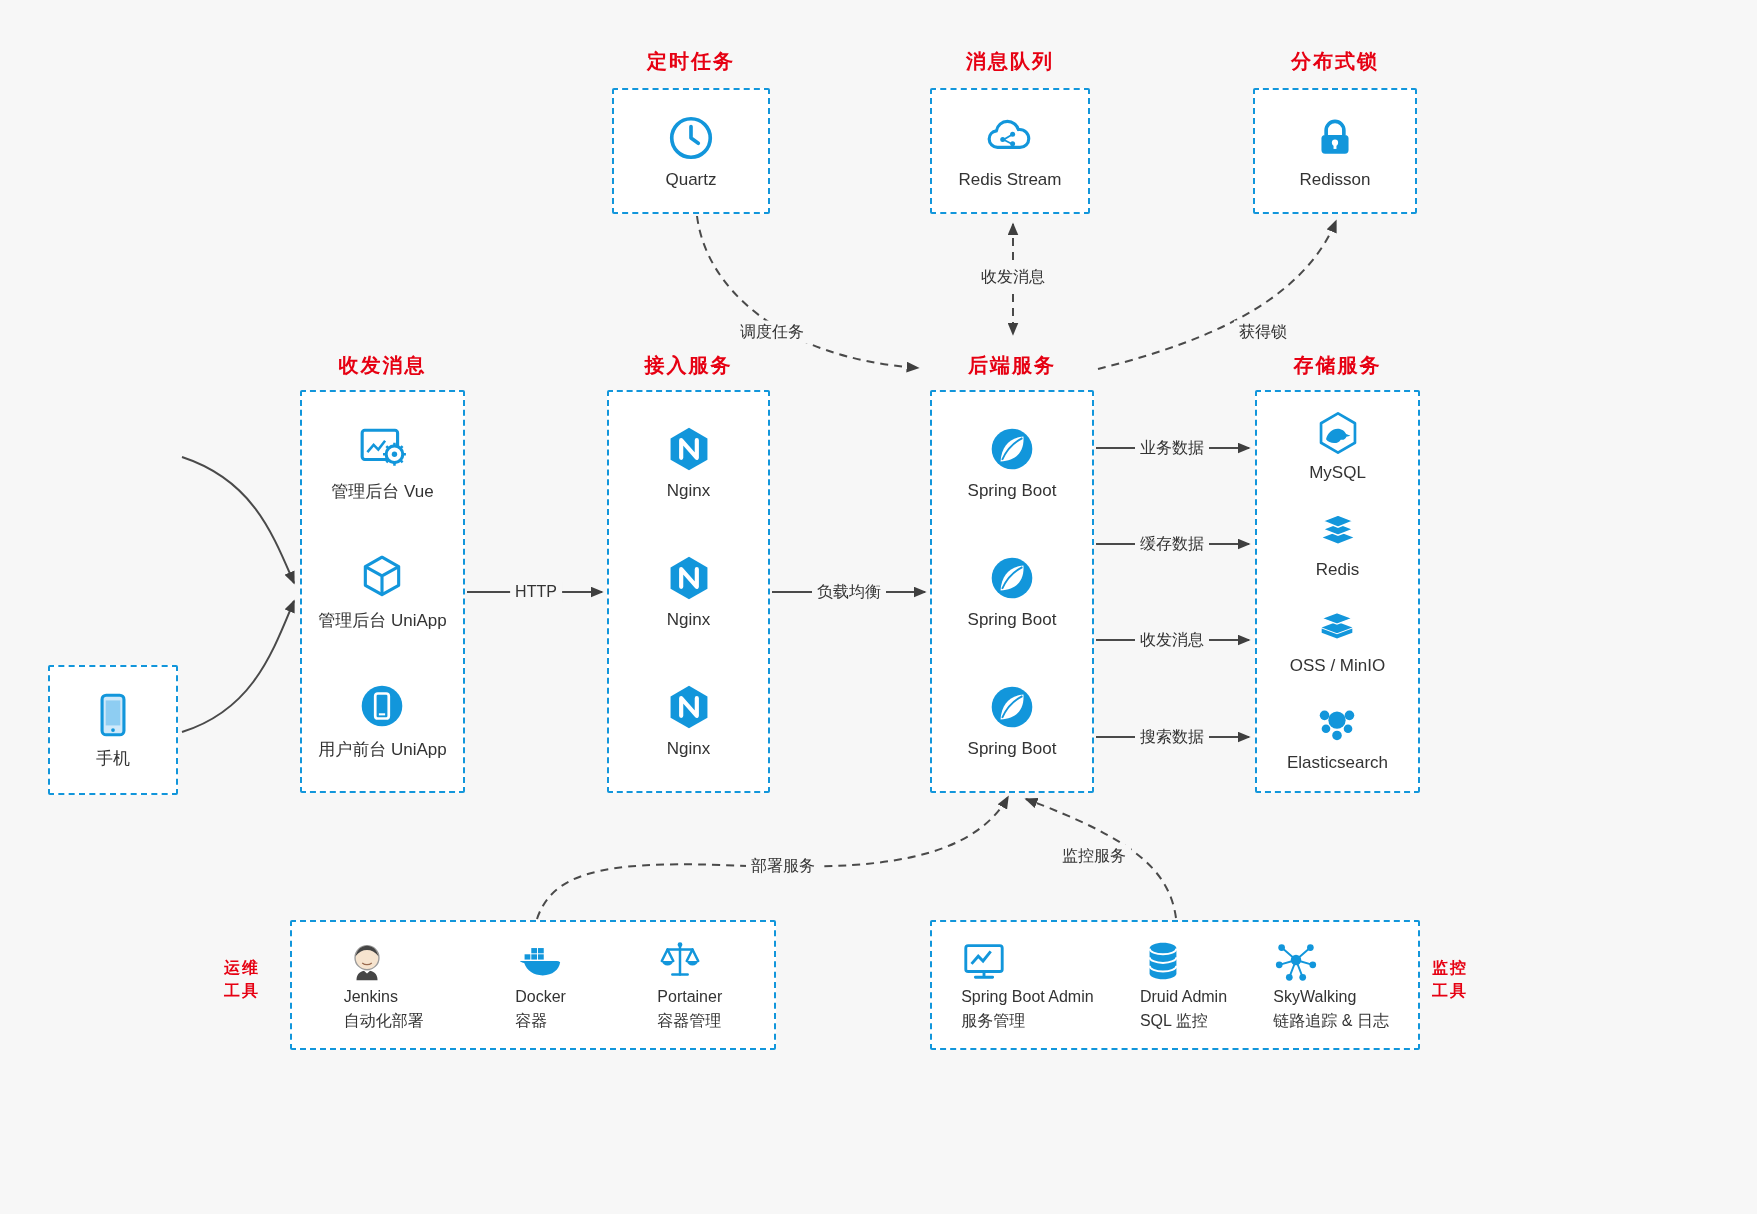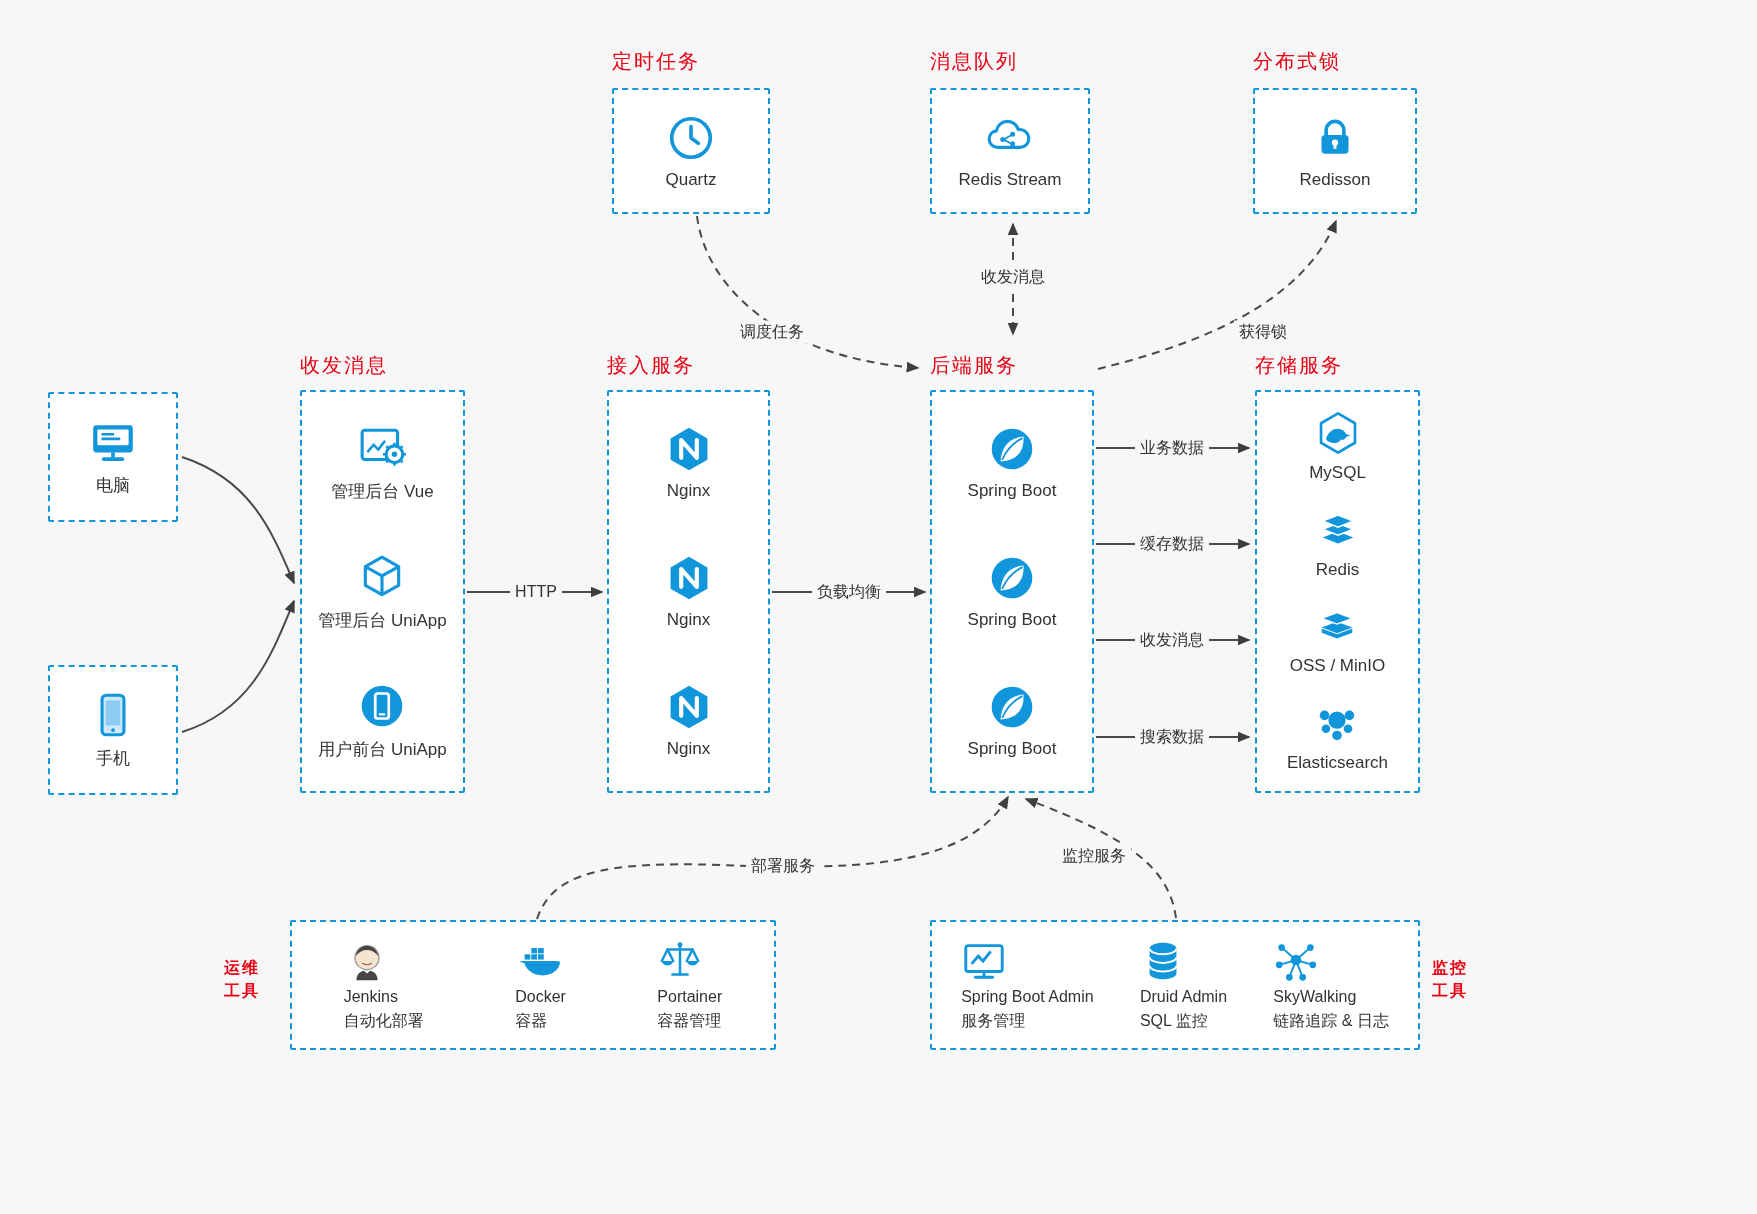--- a/index.html
+++ b/index.html
@@ -16,21 +16,21 @@
   .dbox { position:absolute; border:2px dashed var(--accent, #1296db); background:#fff; border-radius:2px; }
   .col { display:flex; flex-direction:column; justify-content:space-around; align-items:center; padding:6px 2px; }
   .row { display:flex; flex-direction:row; justify-content:space-around; align-items:center; padding:6px; }
 
   .node { display:flex; flex-direction:column; align-items:center; gap:7px; }
   .lbl { font-size:17px; color:#333; white-space:nowrap; }
   .icon { width:50px; height:50px; color:var(--accent, #1296db); display:block; }
   .icon.sm { width:46px; height:46px; }
   .storage .icon { width:46px; height:46px; }
 
-  .gtitle { position:absolute; text-align:left; font-size:20px; font-weight:400;
+  .gtitle { position:absolute; text-align:center; font-size:20px; font-weight:700;
             color:var(--title-red, #e60012); letter-spacing:2px; white-space:nowrap; }
   .stitle { position:absolute; text-align:left; font-size:16px; font-weight:700;
             color:var(--title-red, #e60012); line-height:1.45; letter-spacing:2px;font-family:Liberation Mono, monospace; }
 
   .elabel { position:absolute; transform:translate(-50%,-50%); font-size:16px; color:#333;
             background:var(--page-bg, #f7f7f7); padding:1px 5px; white-space:nowrap; }
 
   .note { position:absolute; left:55px; top:88px; width:400px;
           background:var(--note-bg, #f5f07d); padding:8px 14px 10px;
           font-size:16.5px; color:#3c3c3c; line-height:1.6;
@@ -228,28 +228,20 @@
   <div class="gtitle" style="left:1253px;top:48px;width:164px">分布式锁</div>
   <div class="dbox col" style="left:1253px;top:88px;width:164px;height:126px">
     <div class="node">
       <svg class="icon" viewBox="0 0 48 48">
           <use href="#sym-lock"></use>
         </svg>
       <span class="lbl">Redisson</span>
     </div>
   </div>
 
-  <div class="dbox col" style="left:48px;top:392px;width:130px;height:130px">
-    <div class="node">
-      <svg class="icon" viewBox="0 0 48 48">
-          <use href="#sym-desktop"></use>
-        </svg>
-      <span class="lbl">电脑</span>
-    </div>
-  </div>
 
   <div class="dbox col" style="left:48px;top:665px;width:130px;height:130px">
     <div class="node">
       <svg class="icon" viewBox="0 0 48 48">
           <use href="#sym-phone"></use>
         </svg>
       <span class="lbl">手机</span>
     </div>
   </div>
 

